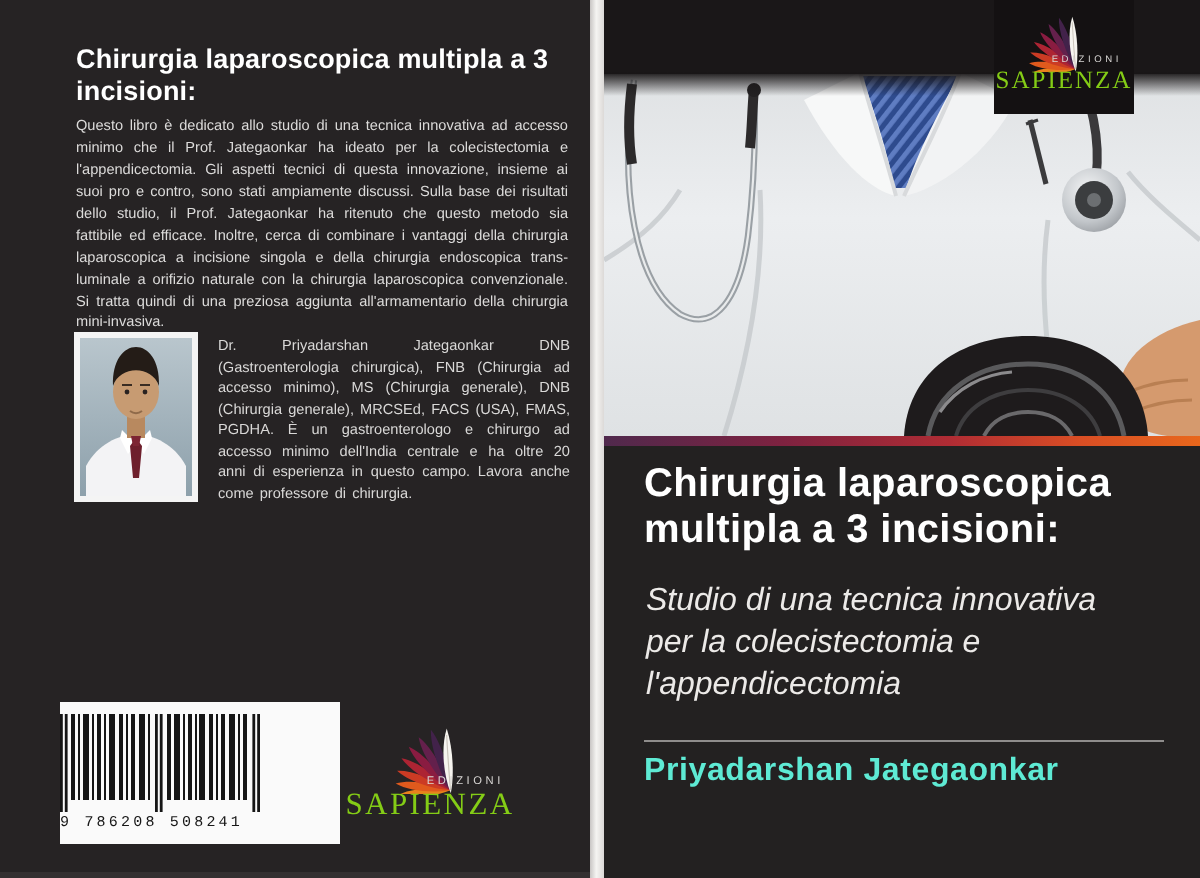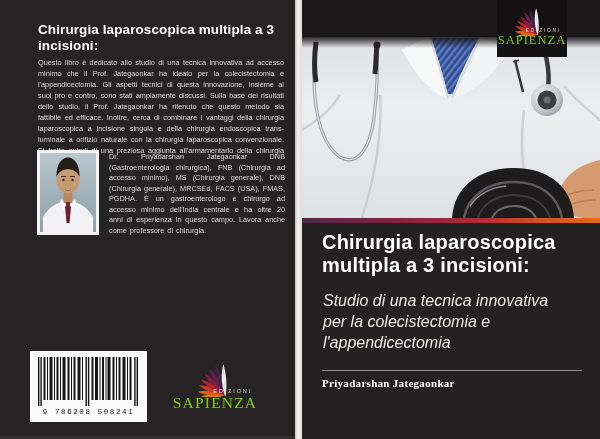--- a/index.html
+++ b/index.html
@@ -10,33 +10,33 @@
   
   .back-panel{position:absolute;left:0;top:0;width:295px;height:439px;background:#262324;}
   .back-title{
     position:absolute;left:38px;top:22px;width:252px;margin:0;
     color:#fff;font-size:13.5px;font-weight:bold;line-height:1.22;letter-spacing:.1px;
   }
   .back-desc{
     position:absolute;left:38px;top:58px;width:246px;margin:0;
     color:#dcdbda;font-size:7.3px;line-height:1.5;text-align:justify;word-spacing:1px;
   }
-  .bio-row{position:absolute;left:37px;top:150px;width:248px;display:flex;}
+  .bio-row{position:absolute;left:37px;top:166px;width:248px;display:flex;}
   .author-photo{
     width:56px;height:79px;background:#fff;border:3px solid #f4f4f4;
     box-sizing:content-box;flex:0 0 auto;
   }
   .bio-text{
     margin:2px 0 0 10px;width:178px;color:#d9d8d7;font-size:7.3px;line-height:1.45;
     text-align:justify;word-spacing:1px;
   }
   
   .barcode{
-    position:absolute;left:30px;top:351px;width:117px;height:71px;background:#fafafa;
-    display:flex;flex-direction:column;align-items:center;padding-top:6px;box-sizing:border-box;
+    position:absolute;left:30px;top:351px;width:140px;height:71px;background:#fafafa;
+    display:flex;flex-direction:column;align-items:flex-start;padding-top:6px;box-sizing:border-box;
   }
   .barcode svg{width:101px;height:50px;display:block;}
   .barcode-digits{
     margin-top:1px;color:#161616;font-size:7.5px;letter-spacing:1.6px;
     font-family:"Liberation Mono",monospace;white-space:nowrap;
   }
   
   .spine{
     position:absolute;left:295px;top:0;width:7px;height:439px;
     background:linear-gradient(90deg,#c8c5c4,#f5f4f2 45%,#dcd9d7);
@@ -53,21 +53,21 @@
     position:absolute;left:20px;top:231px;width:272px;margin:0;
     color:#ffffff;font-size:20px;font-weight:bold;line-height:1.17;letter-spacing:.2px;
   }
   .front-subtitle{
     position:absolute;left:21px;top:290px;width:238px;margin:0;
     color:#eceae8;font-size:16px;font-style:italic;line-height:1.32;
   }
   .front-divider{position:absolute;left:20px;top:370px;width:260px;height:1px;background:#8f8d8c;}
   .front-author{
     position:absolute;left:20px;top:377px;width:270px;margin:0;
-    color:#ffffff;font-size:11px;font-weight:bold;letter-spacing:.3px;font-family:Liberation Serif, serif;
+    color:#5eead4;font-size:16px;font-weight:bold;letter-spacing:.3px;
   }
   
   .sapienza-logo{position:absolute;text-align:center;}
   .sapienza-logo .fan{display:block;margin:0 auto -1px auto;}
   .edizioni{color:#d8d6d4;letter-spacing:1.8px;text-align:right;line-height:1;}
   .sapienza{color:#84cc16;font-family:"Liberation Serif",serif;font-weight:normal;line-height:1.05;}
   
   .logo-back{left:168px;top:359px;width:94px;height:52px;}
   .logo-back .fan{width:52px;height:38px;margin-right:14px;}
   .logo-back .edizioni{font-size:5.6px;padding-right:10px;margin-top:-8px;}

